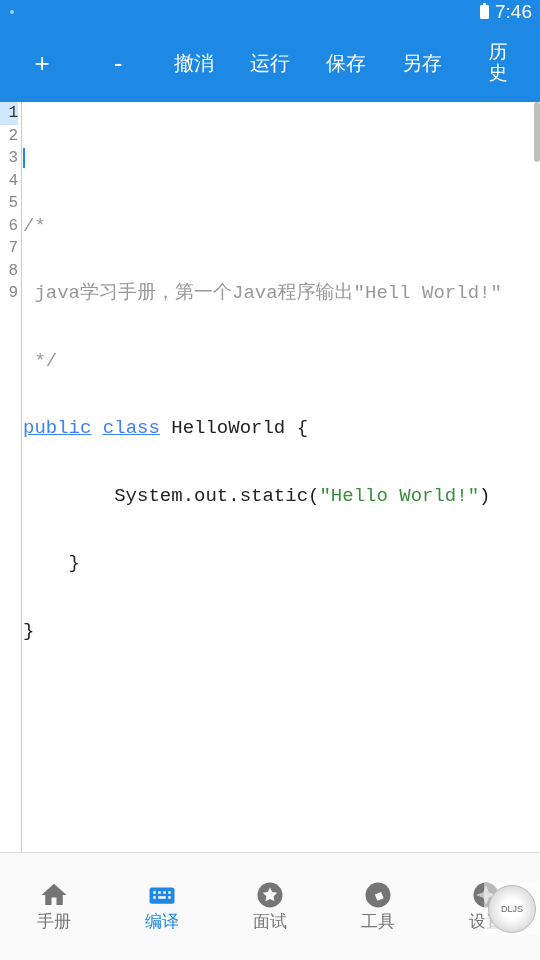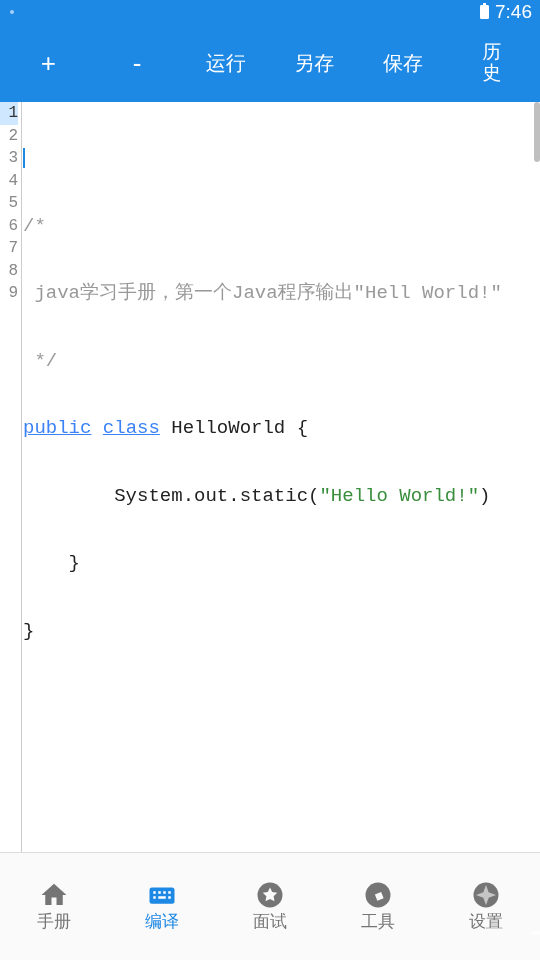--- a/index.html
+++ b/index.html
@@ -184,23 +184,24 @@
 
 <div class="status-bar">
   <span class="status-dot"></span>
   <span class="battery-icon"></span>
   <span>7:46</span>
 </div>
 
 <div class="toolbar">
   <div class="tool-btn sym">+</div>
   <div class="tool-btn sym">-</div>
+  <div class="tool-btn">撤消</div>
   <div class="tool-btn">运行</div>
+  <div class="tool-btn">保存</div>
   <div class="tool-btn">另存</div>
-  <div class="tool-btn">保存</div>
   <div class="tool-btn history"><span>历<br>史</span></div>
 </div>
 
 <div class="editor">
   <div class="gutter">
     <div class="current">1</div>
     <div>2</div>
     <div>3</div>
     <div>4</div>
     <div>5</div>
@@ -270,13 +271,14 @@
       <svg viewBox="0 0 24 24" fill="#757575">
           <circle cx="12" cy="12" r="10"></circle>
           <path fill="#fafafa" d="M12 4l3 8h-6zM4 12l8-3v6zM12 20l-3-8h6zM20 12l-8 3v-6z" opacity="0.6"></path>
         </svg>
     </span>
     <span>设置</span>
   </div>
 </div>
 
 <div class="watermark">
+  <div class="watermark-logo">DLJS</div>
 </div>
 
 </body></html>

